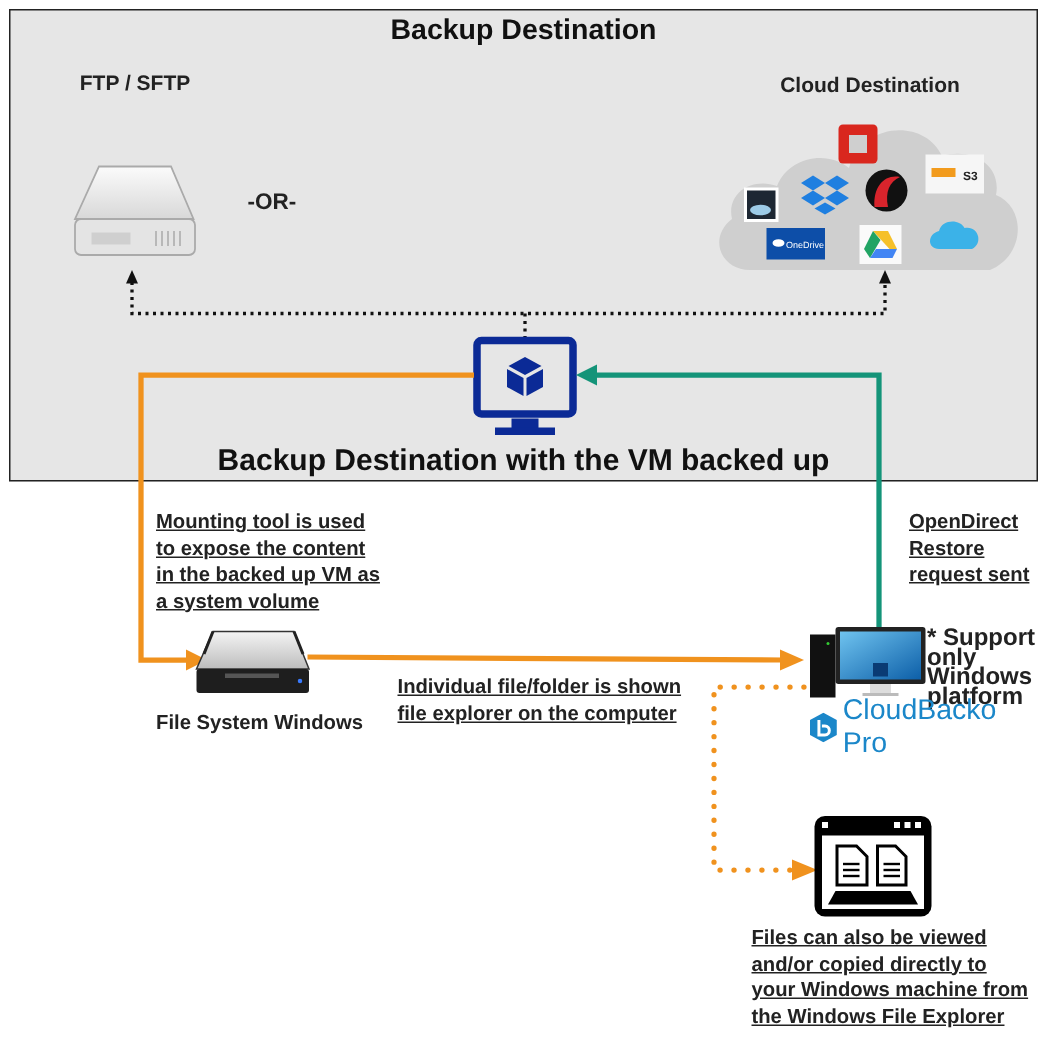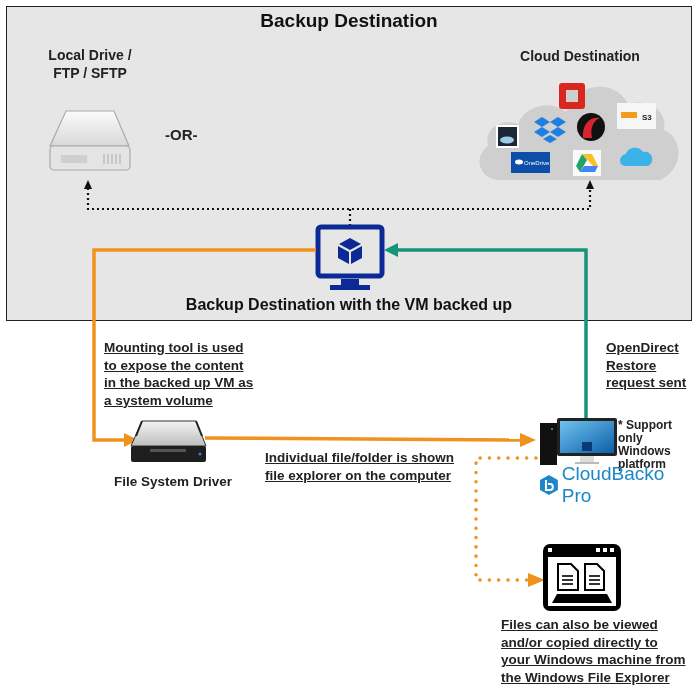--- a/index.html
+++ b/index.html
@@ -3,40 +3,39 @@
 <meta charset="utf-8">
 <style>
   html, body { margin:0; padding:0; background:#ffffff; }
   body { width:698px; height:692px; position:relative; overflow:hidden; font-family:"Liberation Sans", sans-serif; color:#1a1a1a; }
   .abs { position:absolute; }
   #panel { left:6px; top:6px; width:686px; height:315px; background:#e6e6e6; border:1.5px solid #222; box-sizing:border-box; }
   #title { left:6px; top:10px; width:686px; text-align:center; font-size:19px; font-weight:bold; color:#111; }
   #local-label { left:30px; top:46px; width:120px; text-align:center; font-size:14px; font-weight:bold; line-height:18px; color:#222; }
   #or-label { left:165px; top:126px; font-size:15px; font-weight:bold; color:#222; }
   #cloud-label { left:500px; top:48px; width:160px; text-align:center; font-size:14px; font-weight:bold; color:#222; }
-  #vm-label { left:6px; top:296px; width:686px; text-align:center; font-size:16px; font-weight:bold; color:#111; }
+  #vm-label { left:6px; top:296px; width:686px; text-align:center; font-size:20px; font-weight:bold; color:#111; }
   .txt { font-size:13.5px; font-weight:bold; line-height:17.5px; color:#222;text-decoration:underline; }
   #mount-text { left:104px; top:339px; width:180px; }
   #fsd-label { left:98px; top:474px; width:150px; text-align:center; font-size:13.5px; font-weight:bold; color:#222; }
   #indiv-text { left:265px; top:449px; width:210px; }
   .brand { color:#1b87c9; font-weight:normal; font-size:12.5px; letter-spacing:-0.3px; }
   #od-text { left:596px; top:339px; width:100px;margin-left:10px; }
-  #support-text { left:618px; top:419px; width:80px; font-size:12px; font-weight:bold; line-height:13px; color:#222; }
+  #support-text { left:618px; top:419px; width:80px; font-size:16px; font-weight:bold; line-height:13px; color:#222; }
   #cbp-logo { left:540px; top:463px; font-size:19px; color:#1b87c9; display:flex; align-items:center; gap:4px; }
   #files-text { left:501px; top:616px; width:200px; }
   svg { position:absolute; left:0; top:0; }
 </style>
 </head>
 <body>
 
 <div id="panel" class="abs"></div>
 <div id="title" class="abs">Backup Destination</div>
 
 <div id="local-label" class="abs">
-  <div>Local Drive /</div>
   <div>FTP / SFTP</div>
 </div>
 <div id="or-label" class="abs">-OR-</div>
 <div id="cloud-label" class="abs">Cloud Destination</div>
 
 <svg width="698" height="692" viewBox="0 0 698 692">
   <defs>
     <linearGradient id="hdd" x1="0" y1="0" x2="0" y2="1">
       <stop offset="0" stop-color="#fbfbfb"></stop>
         <stop offset="1" stop-color="#d8d8d8"></stop>
@@ -185,21 +184,21 @@
 
 <div id="vm-label" class="abs">Backup Destination with the VM backed up</div>
 
 <div id="mount-text" class="abs txt">
   <div>Mounting tool is used</div>
   <div>to expose the content</div>
   <div>in the backed up VM as</div>
   <div>a system volume</div>
 </div>
 
-<div id="fsd-label" class="abs">File System Driver</div>
+<div id="fsd-label" class="abs">File System Windows</div>
 
 <div id="indiv-text" class="abs txt">
   <div>Individual file/folder is shown</div>
   <div>file explorer on the computer</div>
 </div>
 
 <div id="od-text" class="abs txt">
   <div>OpenDirect</div>
   <div>Restore</div>
   <div>request sent</div>

